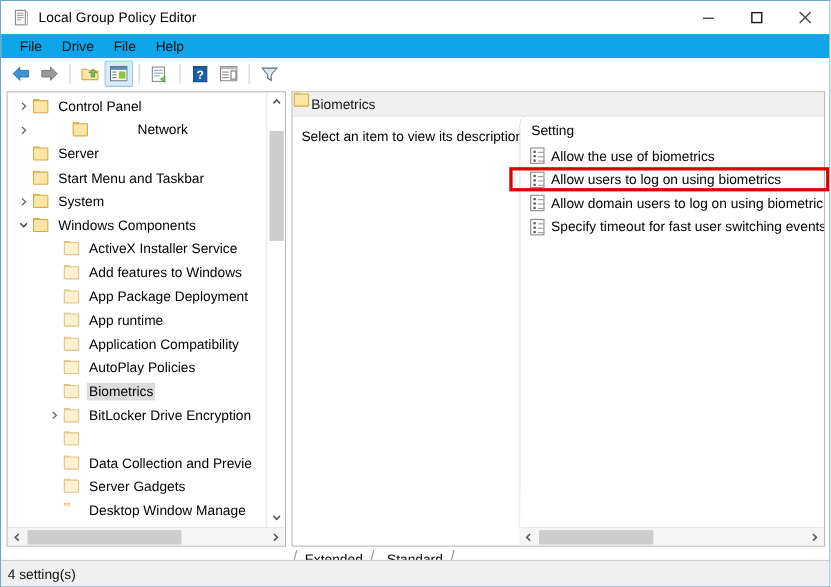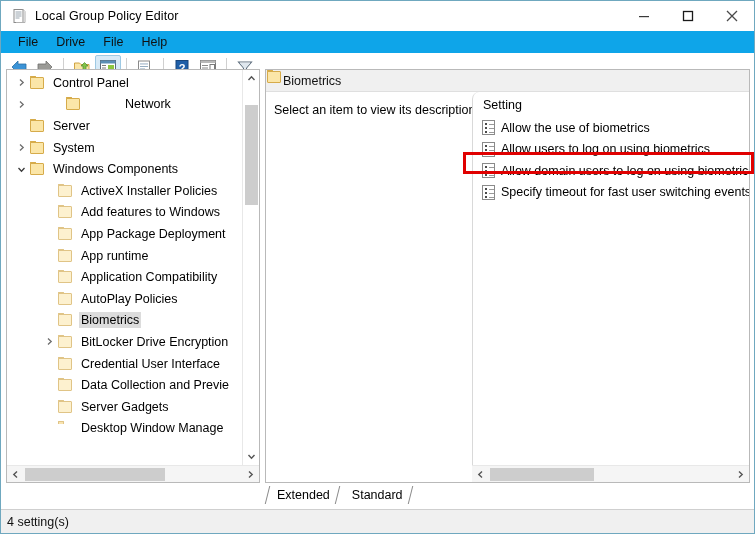--- a/index.html
+++ b/index.html
@@ -57,21 +57,21 @@
     position: absolute; left: 0; top: 52px; width: 753px; height: 28px;
     background: #ffffff;
     display: flex; align-items: center; padding-left: 5px;
   }
   #toolbar .tb { width: 26px; height: 24px; display: flex; align-items: center; justify-content: center; }
   #toolbar .tb.sel { background: #d7eaf7; border: 1px solid #9ec9e3; border-radius: 2px; }
   #toolbar .sep { width: 1px; height: 18px; background: #d0d0d0; margin: 0 5px; }
 
   
   #content {
-    position: absolute; left: 2px; top: 68px; width: 749px; height: 425px;
+    position: absolute; left: 2px; top: 82px; width: 749px; height: 425px;
     background: #ffffff;
   }
 
   
   #tree-pane {
     position: absolute; left: 3px; top: 0px; width: 254px; height: 414px;
     border: 1px solid #b9b9b9; background: #ffffff; overflow: hidden;
   }
   #tree-list {
     position: absolute; left: 0; top: 2px; right: 17px; bottom: 17px;
@@ -362,20 +362,28 @@
           </div>
           <div class="tnode" style="padding-left: 6px;">
             <span class="chev"></span>
             <span class="folder">
               <span class="ftab"></span>
               <span class="fback"></span>
             </span>
             <span class="lbl">Server</span>
           </div>
           <div class="tnode" style="padding-left: 6px;">
+            <span class="chev"></span>
+            <span class="folder">
+              <span class="ftab"></span>
+              <span class="fback"></span>
+            </span>
+            <span class="lbl">Start Menu and Taskbar</span>
+          </div>
+          <div class="tnode" style="padding-left: 6px;">
             <span class="chev">
               <svg width="9" height="9" viewBox="0 0 9 9">
                 <path d="M3 1.5 L6.2 4.5 L3 7.5" fill="none" stroke="#6e6e6e" stroke-width="1.3"></path>
               </svg>
             </span>
             <span class="folder">
               <span class="ftab"></span>
               <span class="fback"></span>
             </span>
             <span class="lbl">System</span>
@@ -391,21 +399,21 @@
               <span class="fback"></span>
             </span>
             <span class="lbl">Windows Components</span>
           </div>
           <div class="tnode" style="padding-left: 34px;">
             <span class="chev"></span>
             <span class="folder pale">
               <span class="ftab"></span>
               <span class="fback"></span>
             </span>
-            <span class="lbl">ActiveX Installer Policies</span>
+            <span class="lbl">ActiveX Installer Service</span>
           </div>
           <div class="tnode" style="padding-left: 34px; text-align: center;">
             <span class="chev"></span>
             <span class="folder pale">
               <span class="ftab"></span>
               <span class="fback"></span>
             </span>
             <span class="lbl">Add features to Windows</span>
           </div>
           <div class="tnode" style="padding-left: 34px;">
@@ -459,21 +467,20 @@
               <span class="fback"></span>
             </span>
             <span class="lbl">BitLocker Drive Encryption</span>
           </div>
           <div class="tnode" style="padding-left: 34px;">
             <span class="chev"></span>
             <span class="folder pale">
               <span class="ftab"></span>
               <span class="fback"></span>
             </span>
-            <span class="lbl">Credential User Interface</span>
           </div>
           <div class="tnode" style="padding-left: 34px;">
             <span class="chev"></span>
             <span class="folder pale">
               <span class="ftab"></span>
               <span class="fback"></span>
             </span>
             <span class="lbl">Data Collection and Previe</span>
           </div>
           <div class="tnode" style="padding-left: 34px;">

